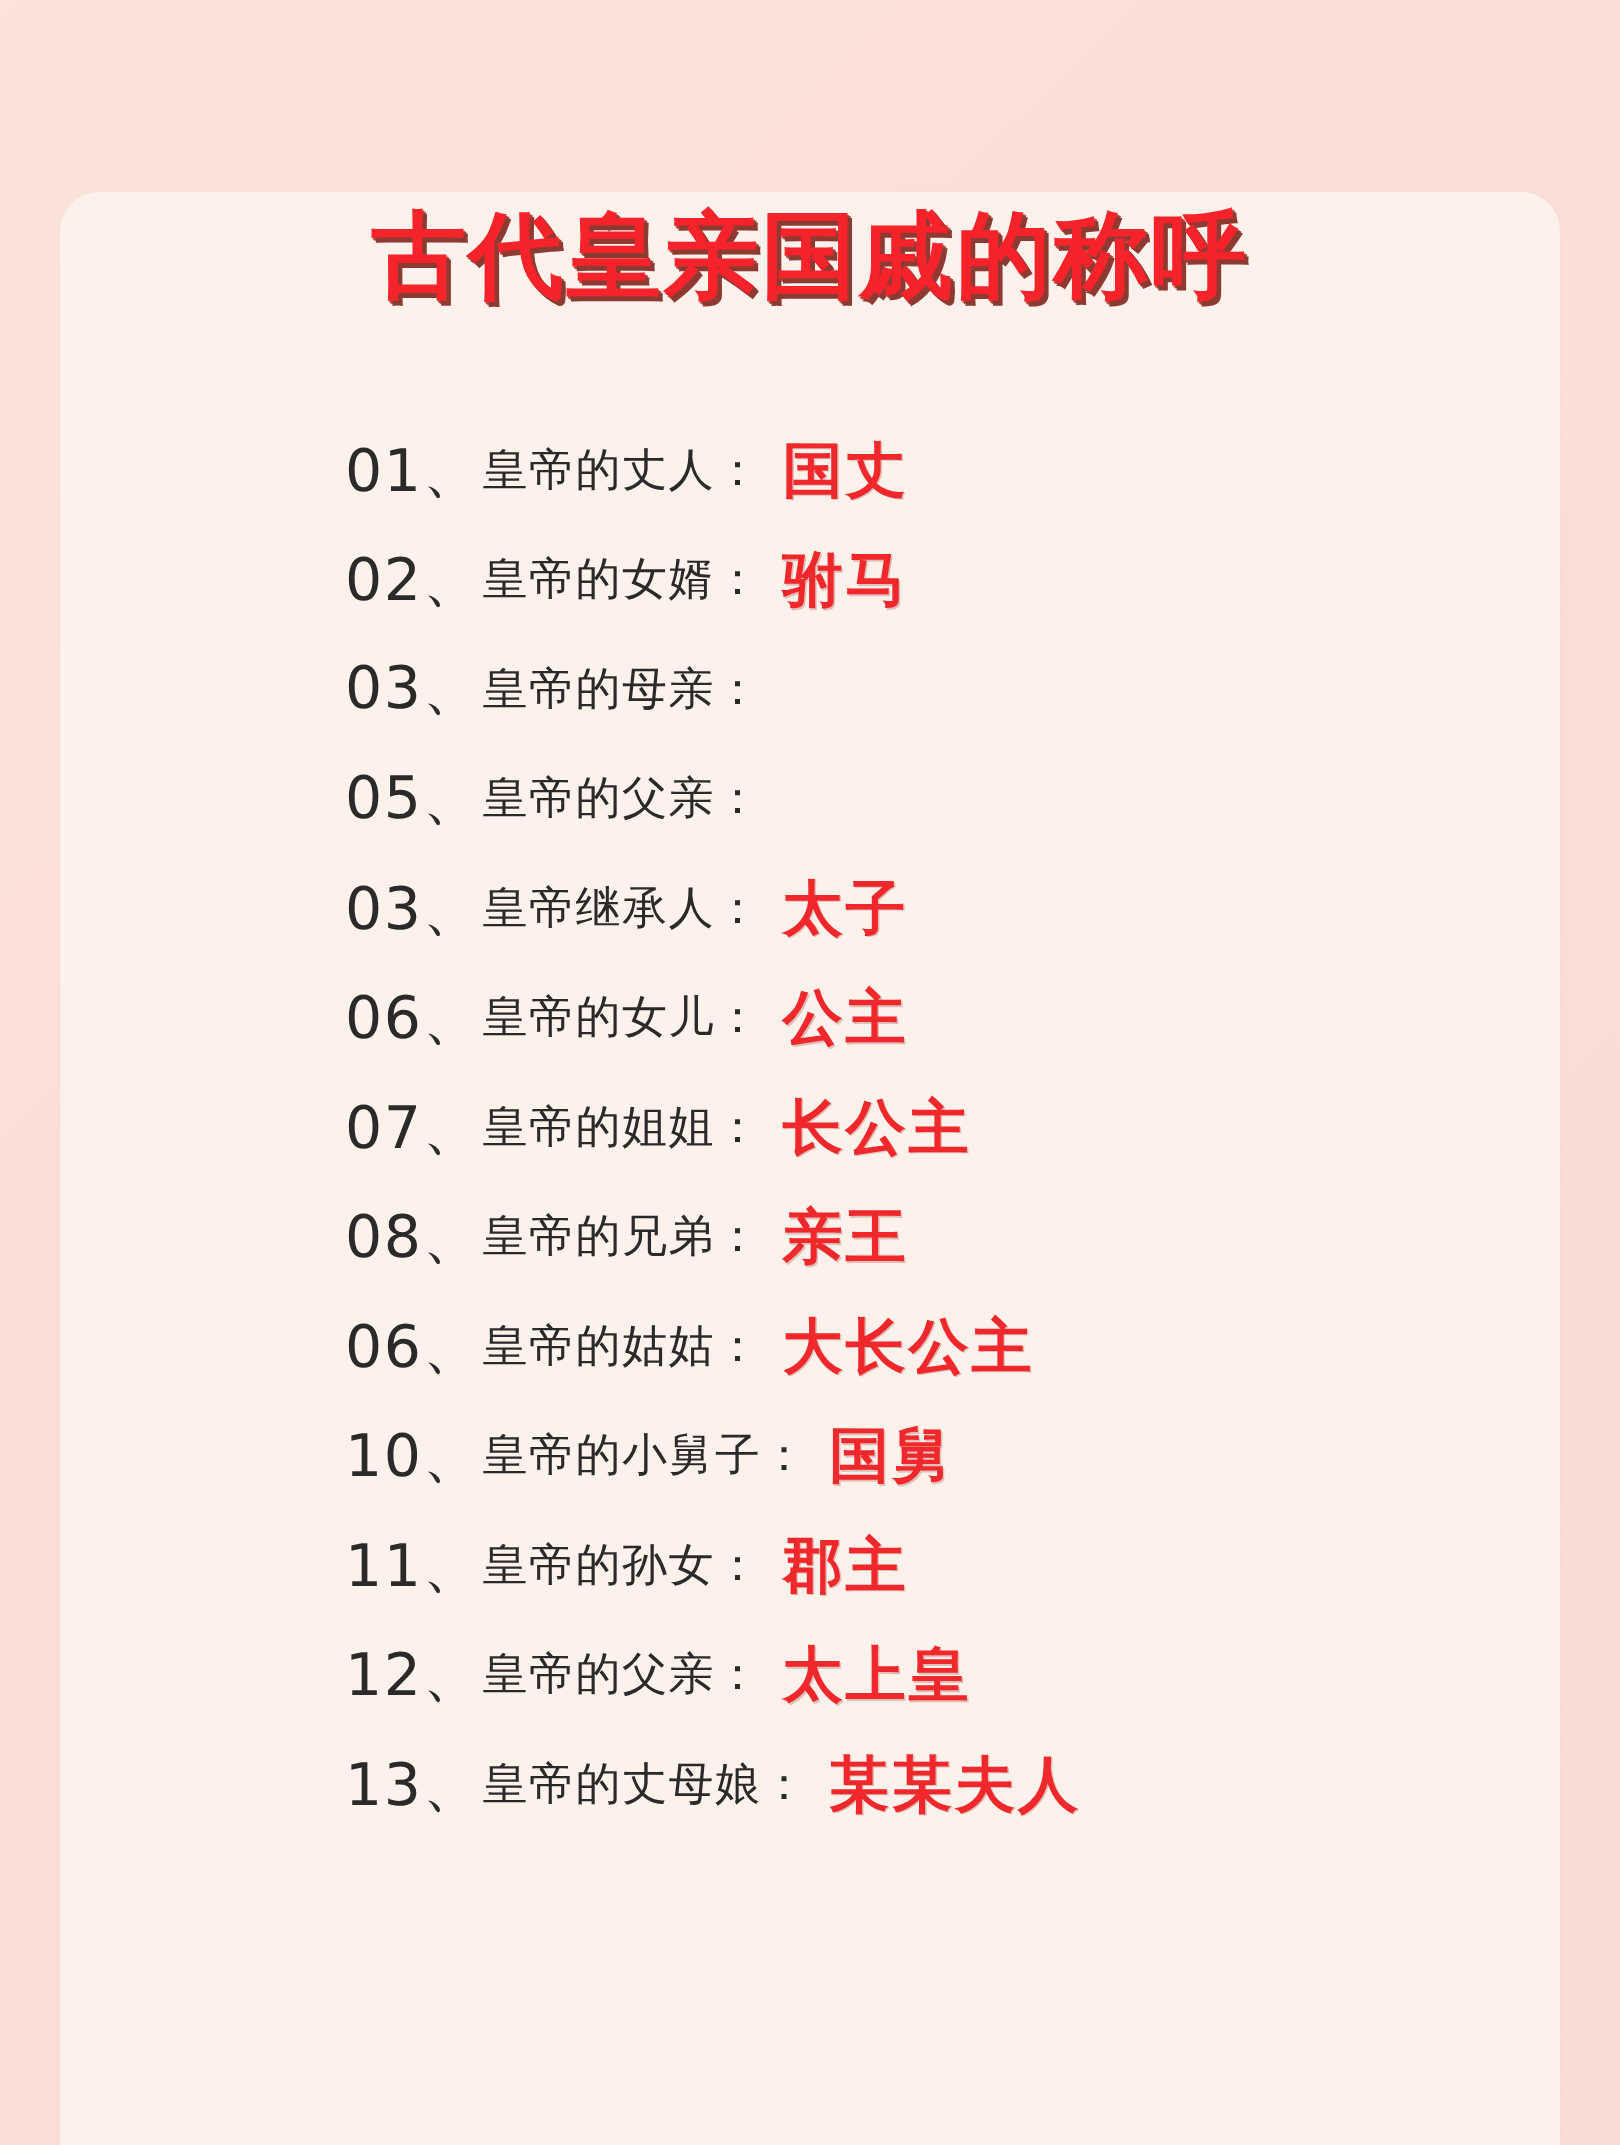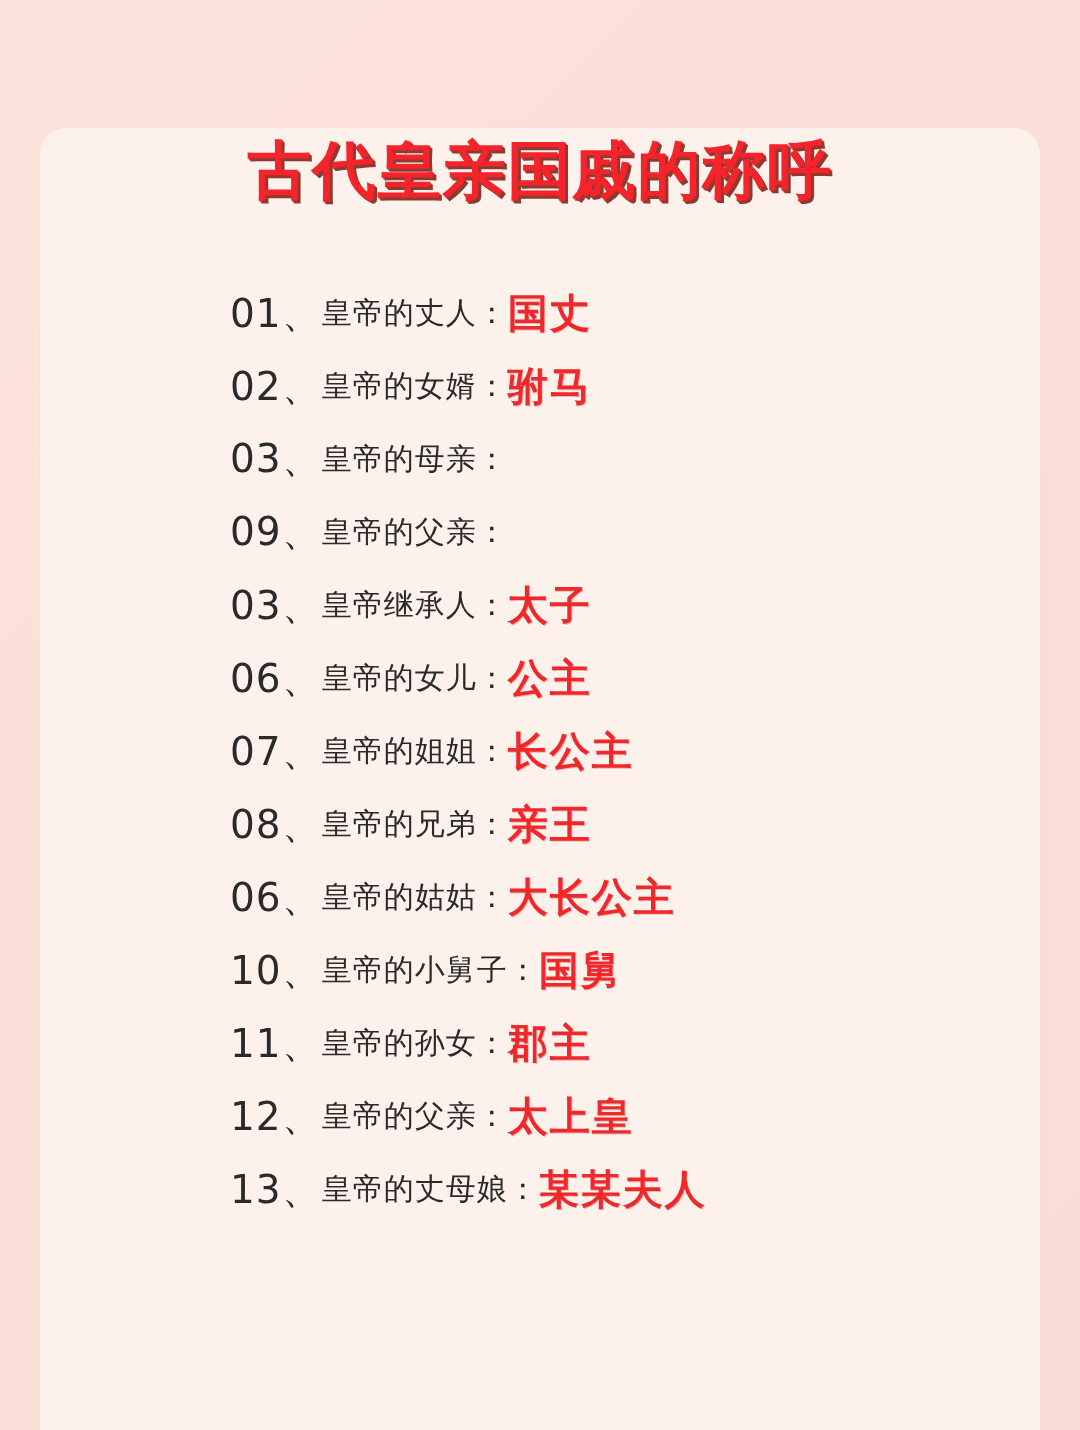--- a/index.html
+++ b/index.html
@@ -69,20 +69,21 @@
     font-size: 30px;
     color: #2a2a2a;
     font-family: "DejaVu Sans", "Liberation Sans", sans-serif;
     letter-spacing: 1px;
   }
   .value {
     font-size: 40px;
     font-weight: bold;
     color: #f0272b;
     font-family: "DejaVu Sans", "Liberation Sans", sans-serif;
+    margin-left: 14px;
     letter-spacing: 2px;
     text-shadow: 1px 1px 0 rgba(150,60,50,0.28);
   }
 </style>
 </head>
 <body>
 
 <div class="page">
   <div class="card">
 
@@ -108,21 +109,21 @@
 
       <div class="row">
         <div class="inner">
           <span class="num">03、</span>
           <span class="label">皇帝的母亲：</span>
         </div>
       </div>
 
       <div class="row">
         <div class="inner">
-          <span class="num">09、</span>
+          <span class="num">05、</span>
           <span class="label">皇帝的父亲：</span>
         </div>
       </div>
 
       <div class="row">
         <div class="inner">
           <span class="num">03、</span>
           <span class="label">皇帝继承人：</span>
           <span class="value">太子</span>
         </div>

